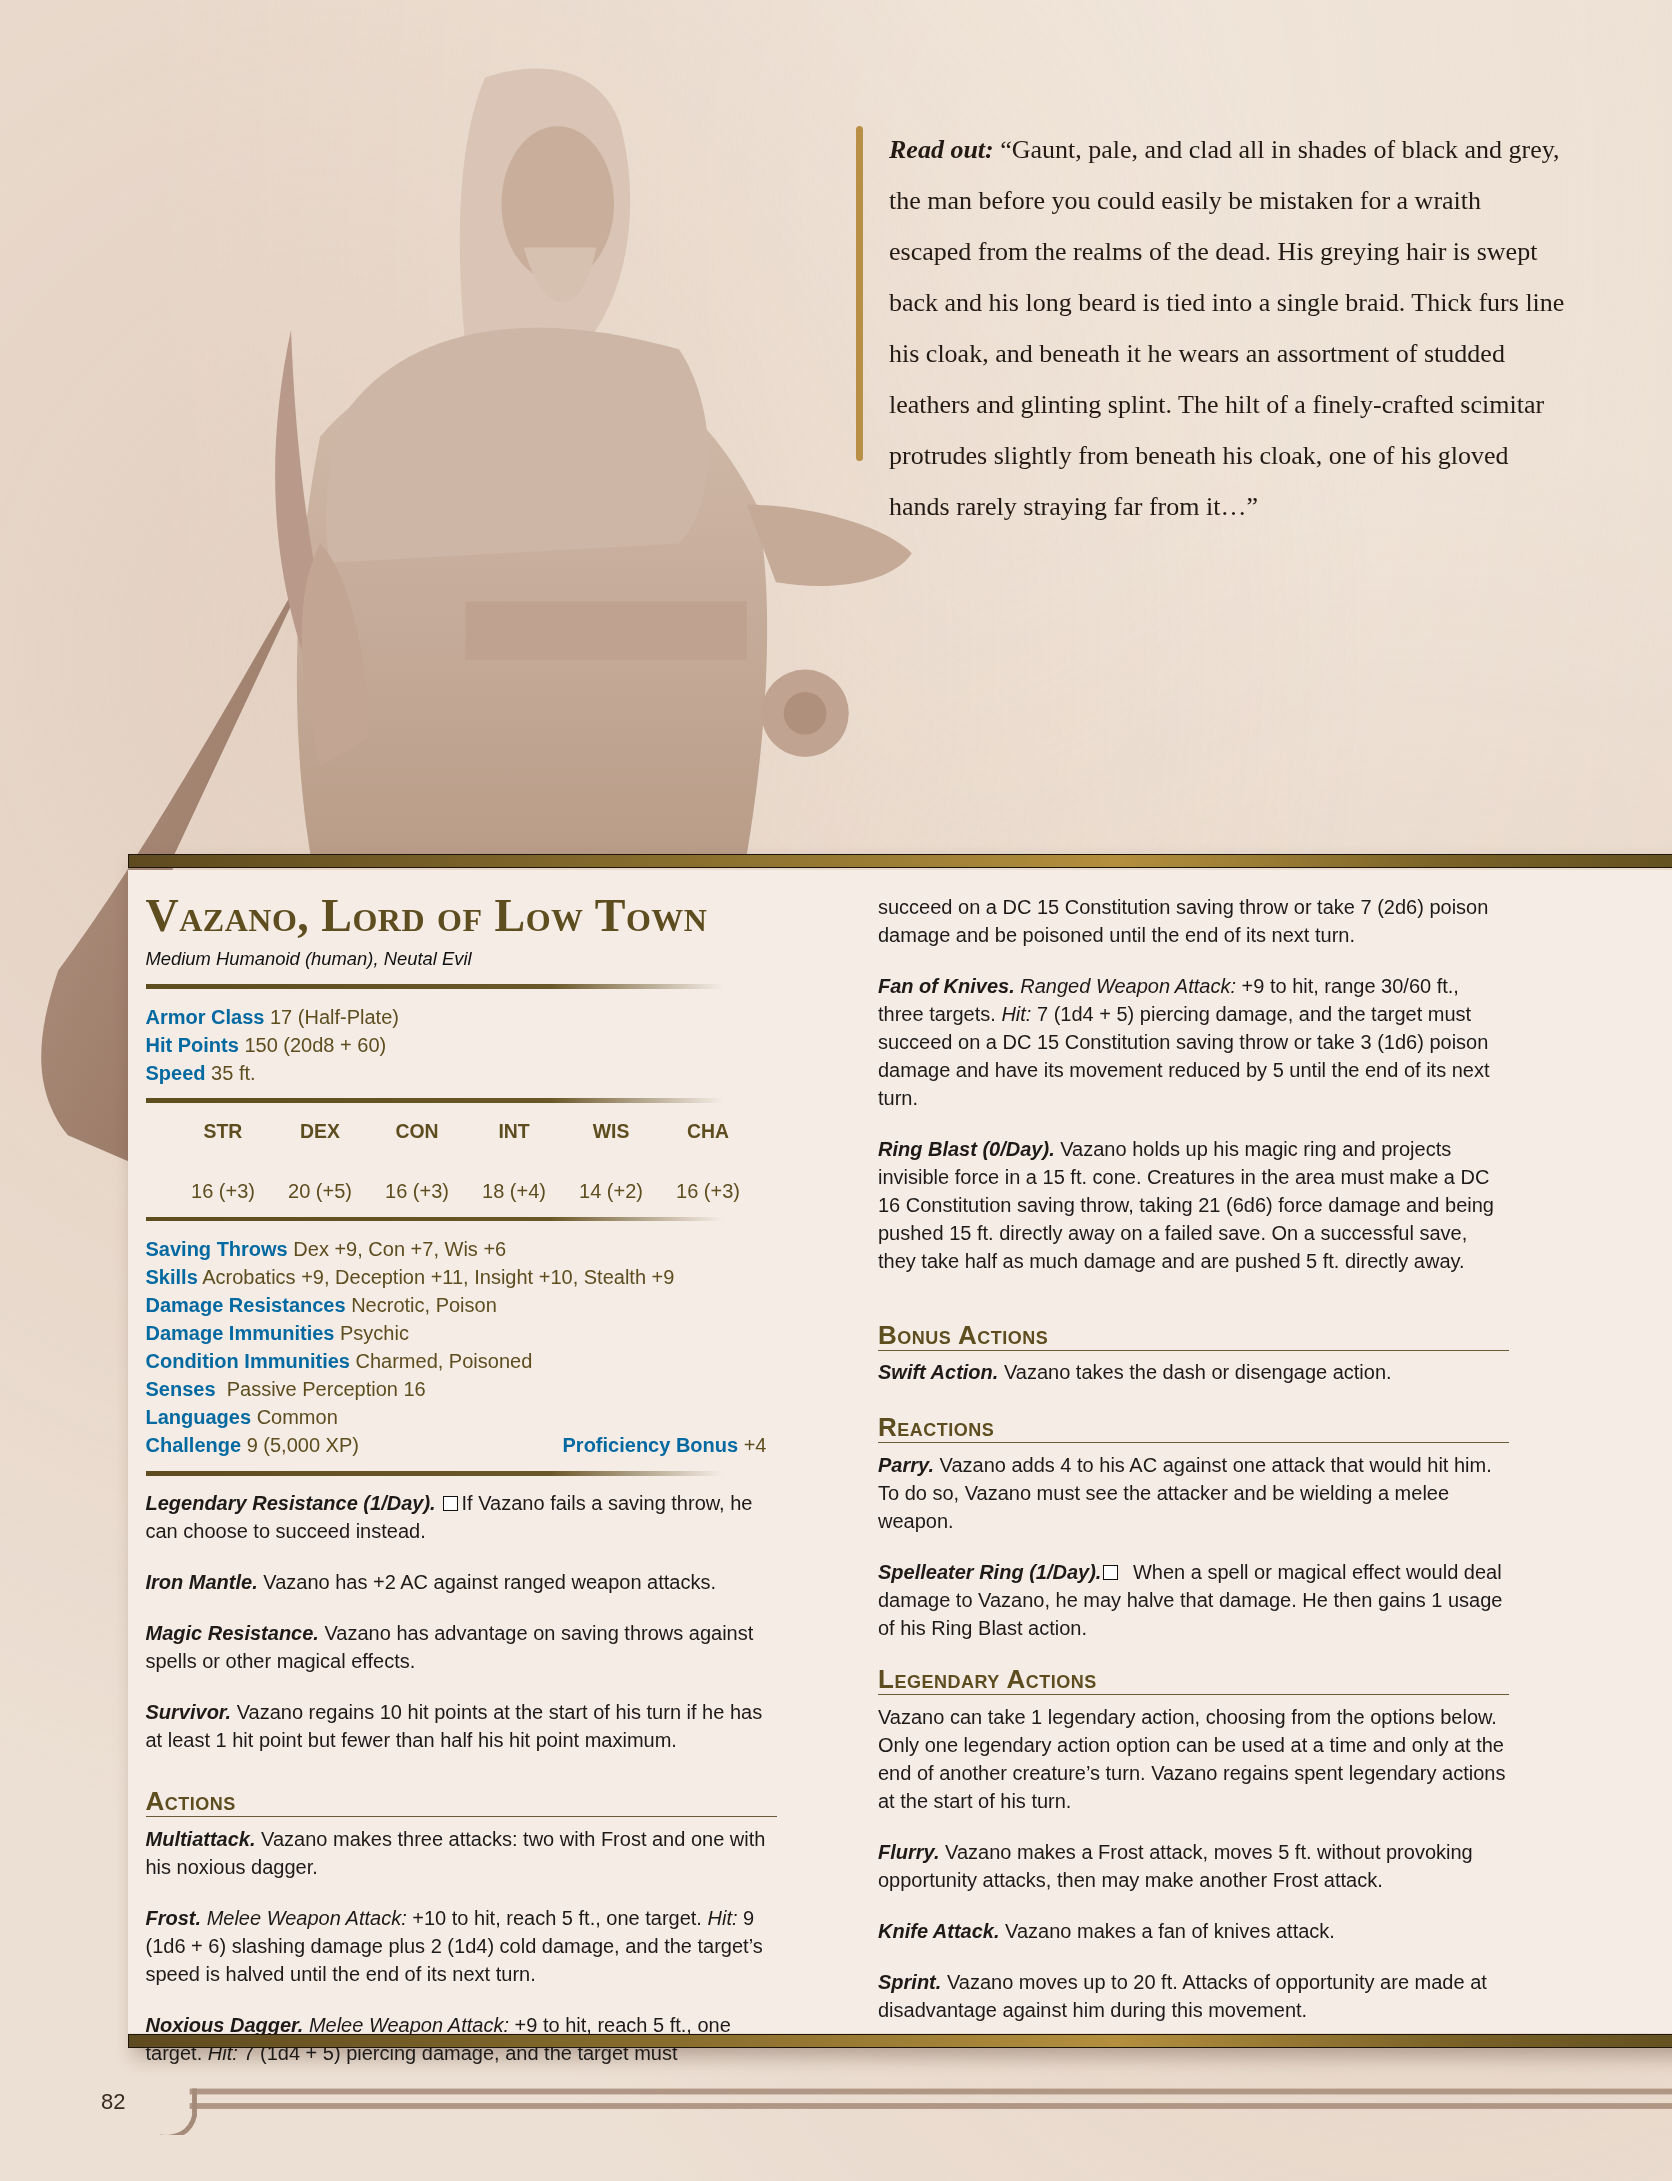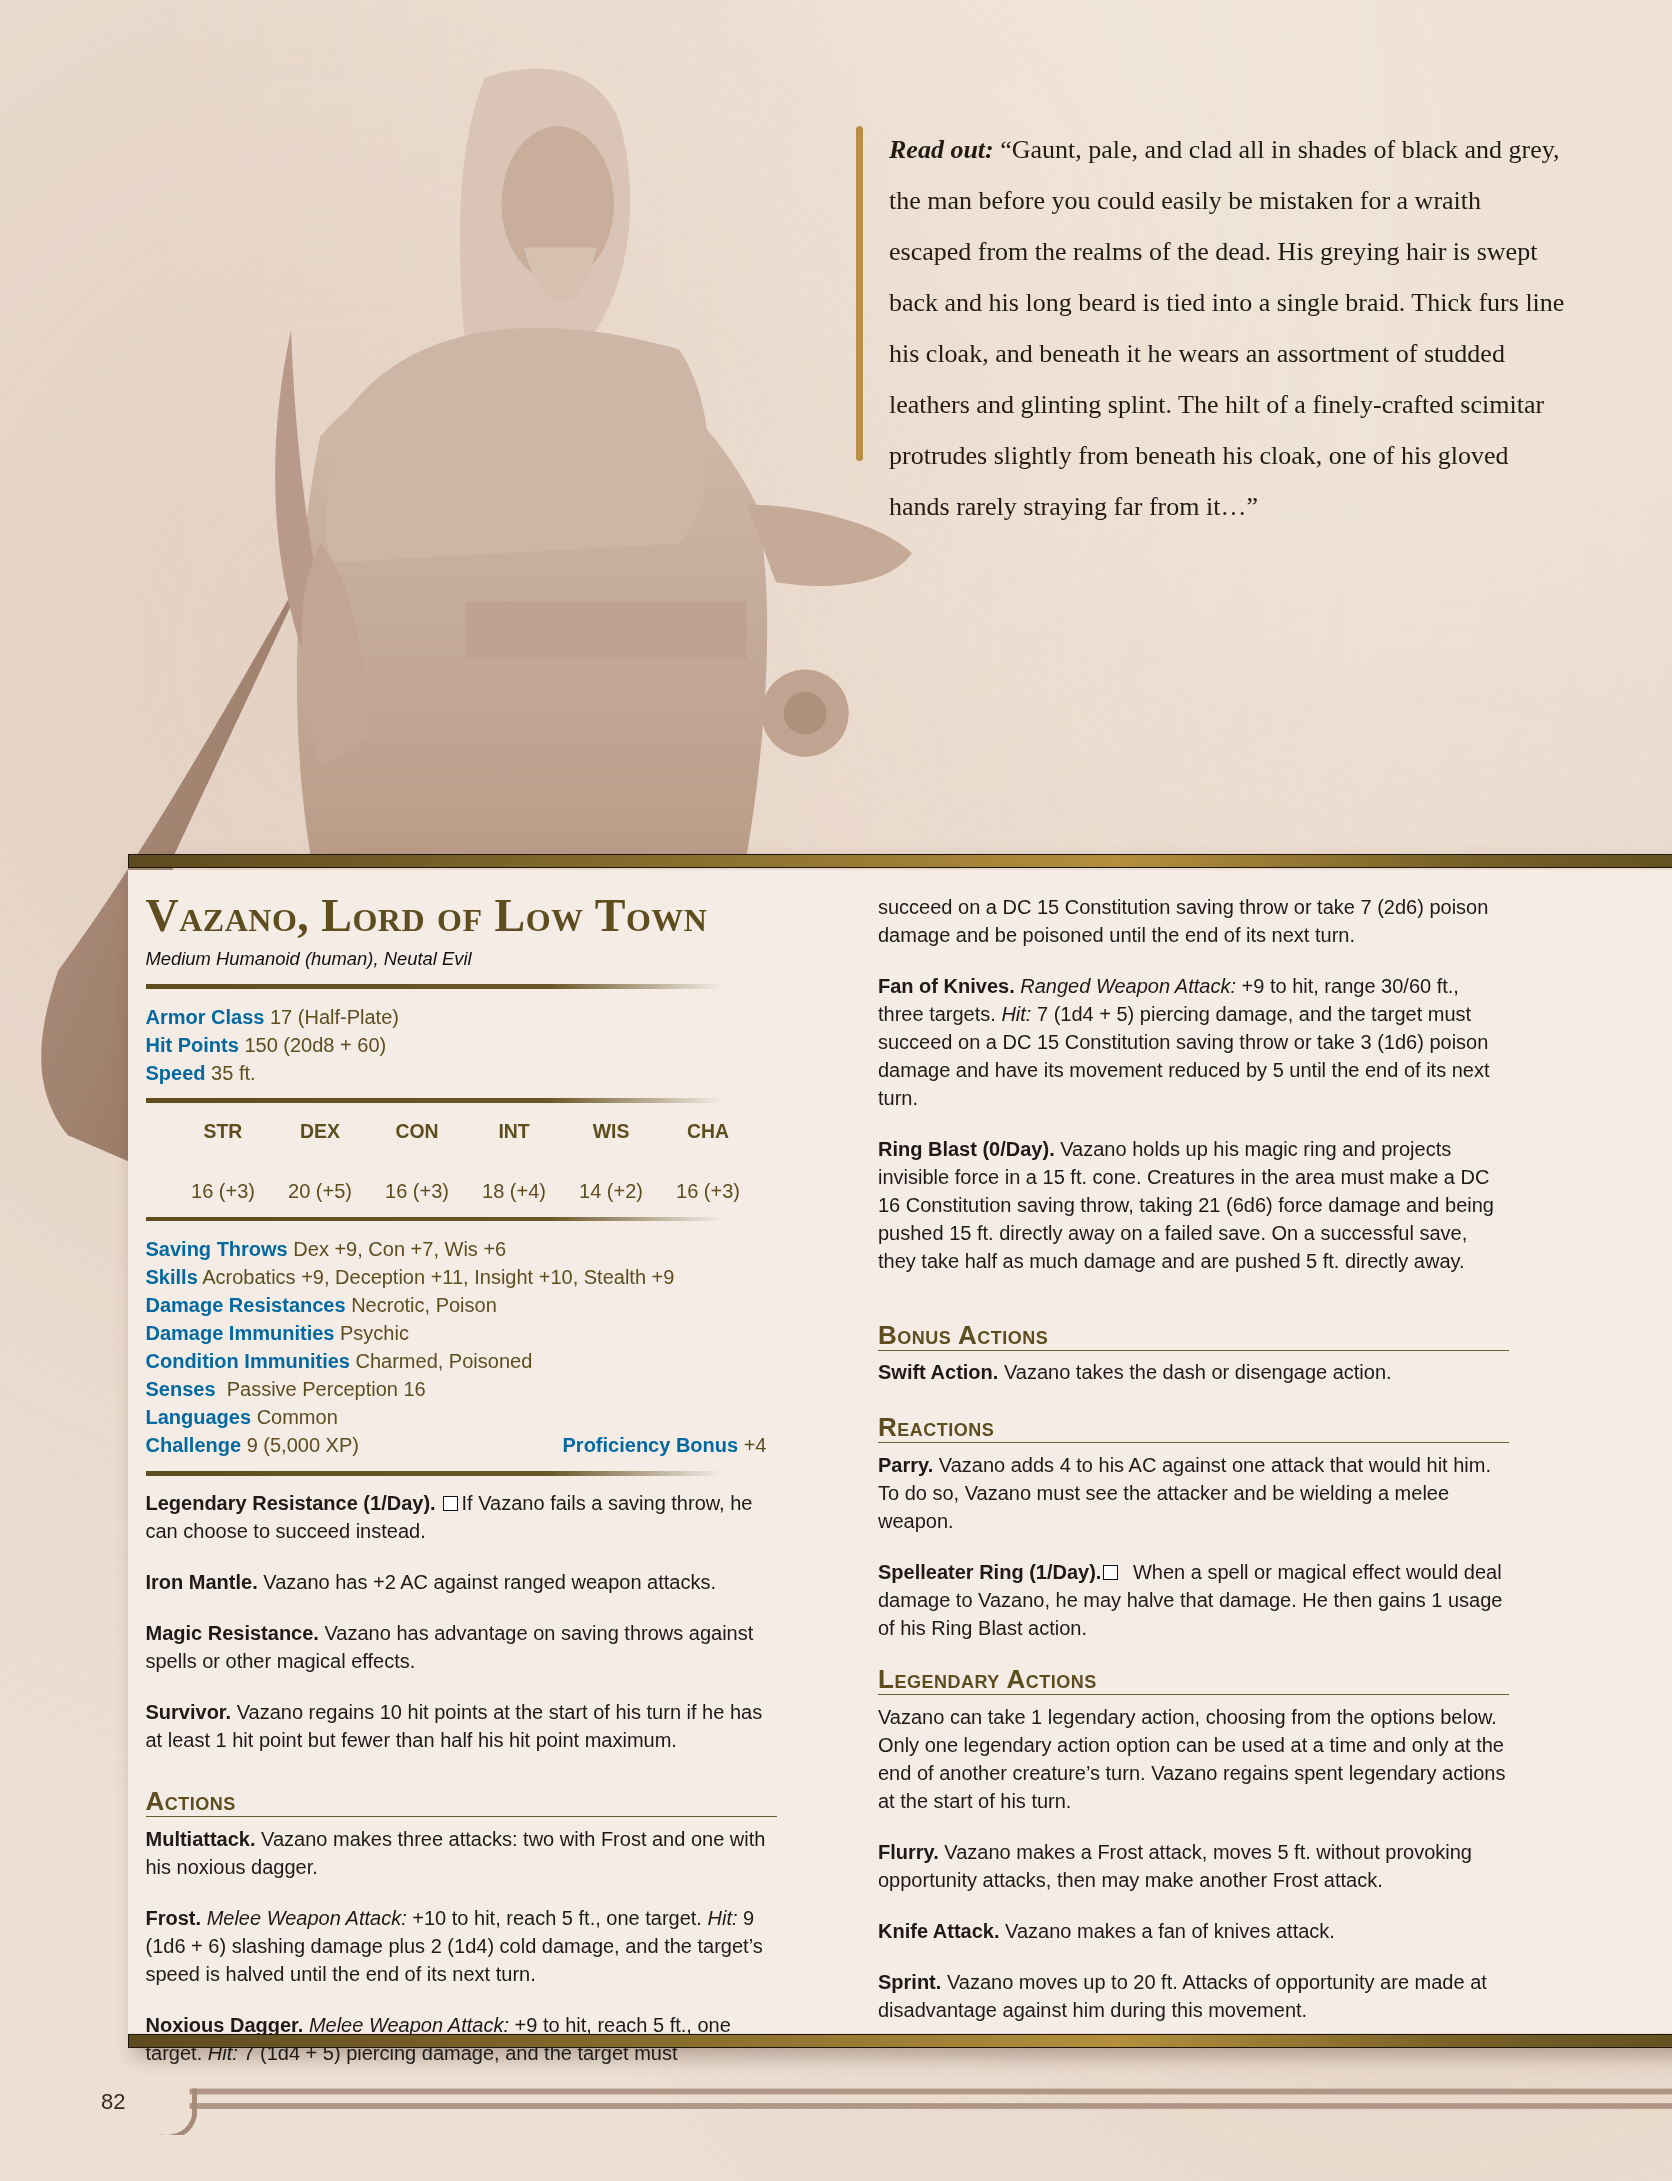--- a/index.html
+++ b/index.html
@@ -64,21 +64,21 @@
   .stat-line b { color:#0369a1; }
 
   .abilities { display:flex; padding-left:29px; margin:9.7px 0 3.9px 0; color:#5d4d1f; }
   .ability { width:97px; text-align:center; }
   .ability .ab-name { font-weight:bold; font-size:19.4px; }
   .ability .ab-val { font-size:20px;margin-top:32px; }
 
   .row-split { display:flex; justify-content:space-between; width:621px; }
 
   .trait { margin:0 0 23px 0; }
-  .trait .t-name { font-weight:bold; }
+  .trait .t-name { font-weight:bold; font-style:italic; }
   .trait i { font-style:italic; }
   .checkbox {
     display:inline-block; width:12.6px; height:12.6px; border:1.5px solid #111;
     vertical-align:middle; margin:0 3.9px 2.9px 1.9px; background:#fff;
   }
 
   .section-h {
     font-weight:bold; color:#5d4d1f; font-size:26px; font-variant:small-caps;
     border-bottom:1.9px solid #6a5a35; padding-bottom:0; line-height:29px;
     margin:33px 0 7.8px 0; letter-spacing:0.5px;

